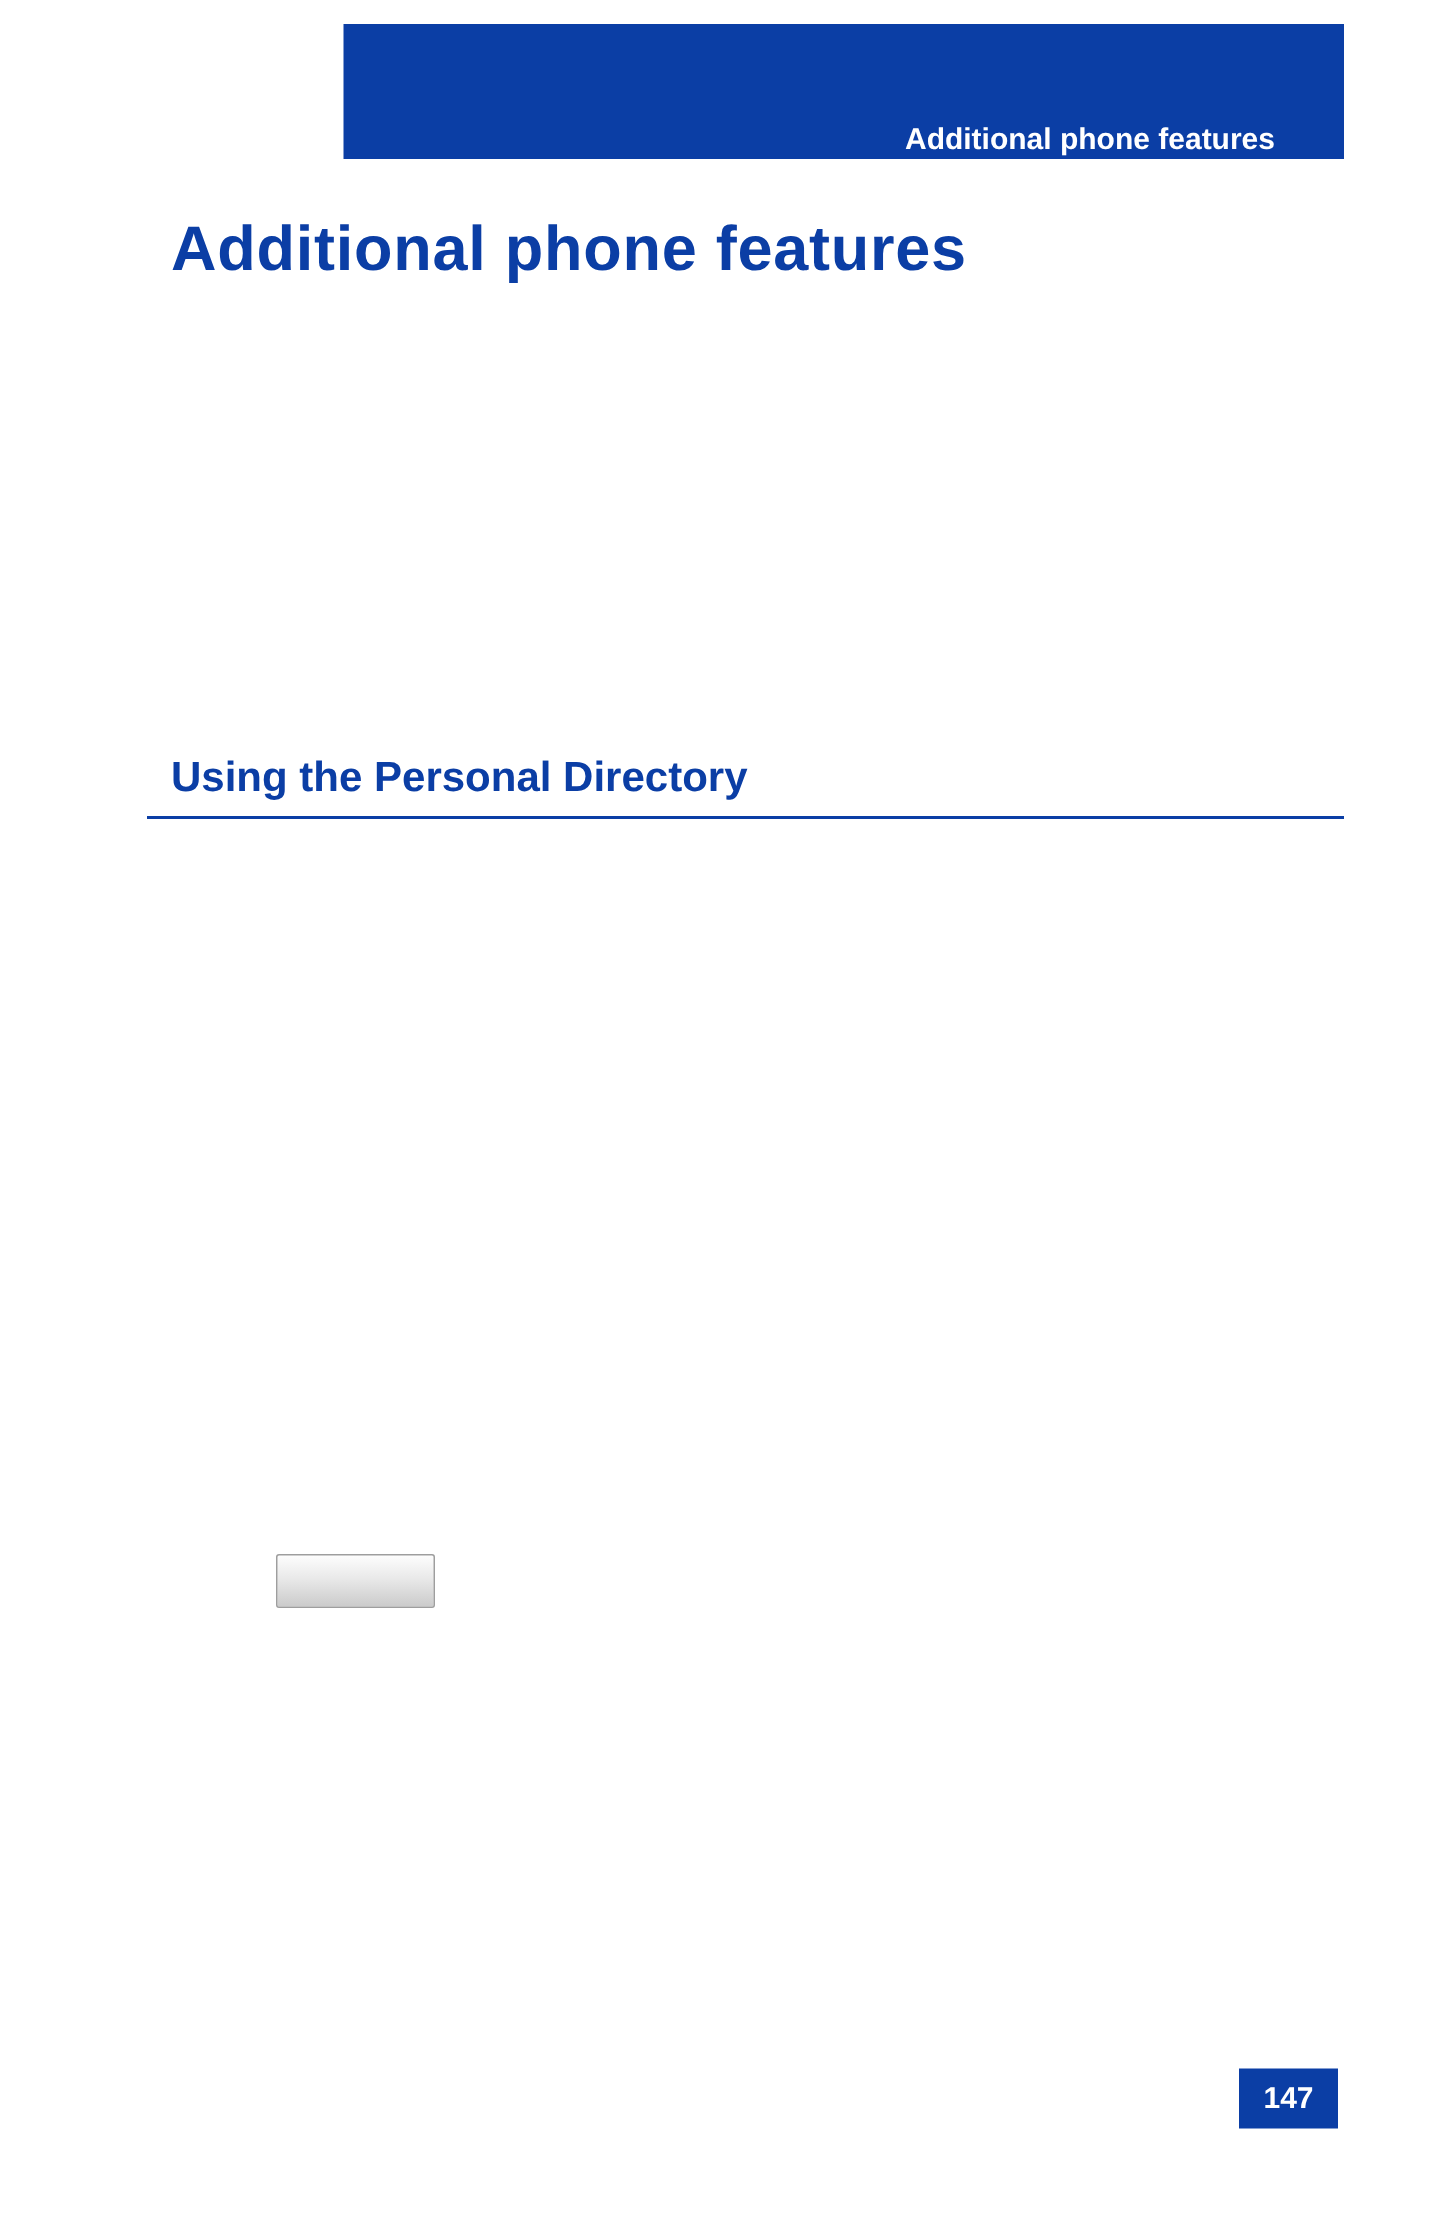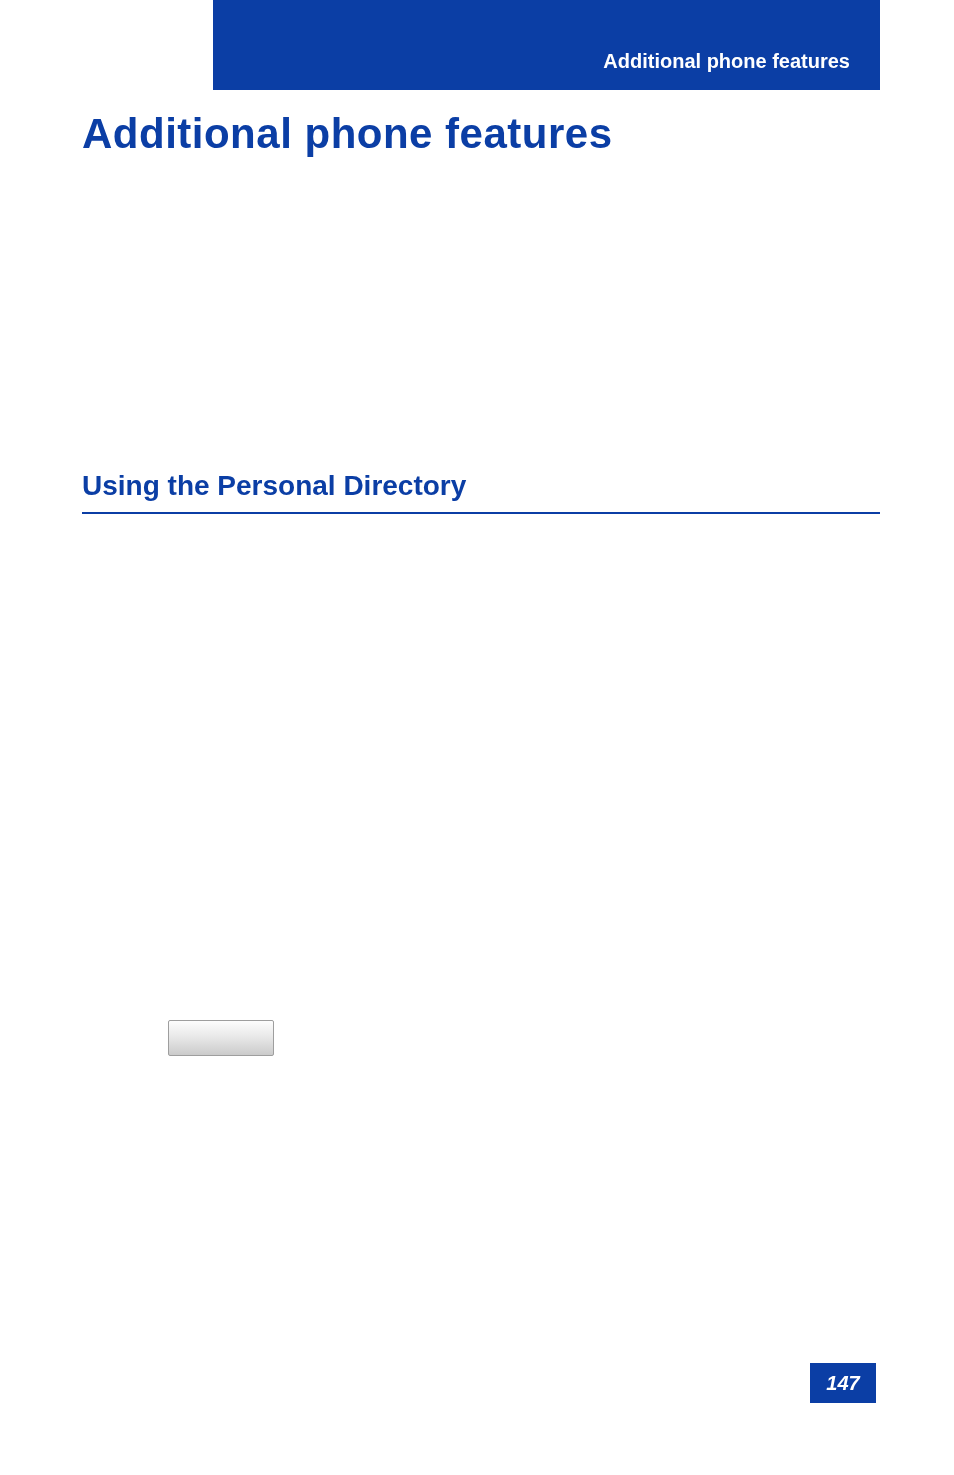--- a/index.html
+++ b/index.html
@@ -1,15 +1,15 @@
 <!DOCTYPE html>
 <html><head>
 <meta charset="utf-8">
 <style>
-  * { box-sizing: border-box; margin: 0; padding: 0; }
+  * { box-sizing: border-box; margin: 0; padding: 16px; }
   body {
     width: 954px;
     height: 1475px;
     background: #ffffff;
     position: relative;
     font-family: Arial, Helvetica, sans-serif;
   }
   .header-band {
     position: absolute;
     top: 0;
@@ -59,21 +59,20 @@
   .page-number-box {
     position: absolute;
     bottom: 72px;
     right: 78px;
     width: 66px;
     height: 40px;
     background: #0b3ea5;
     display: flex;
     align-items: center;
     justify-content: center;
-    font-style: italic;
   }
   .page-number {
     color: #ffffff;
     font-weight: 700;
     font-size: 20px;
   }
 </style>
 </head>
 <body>
 

